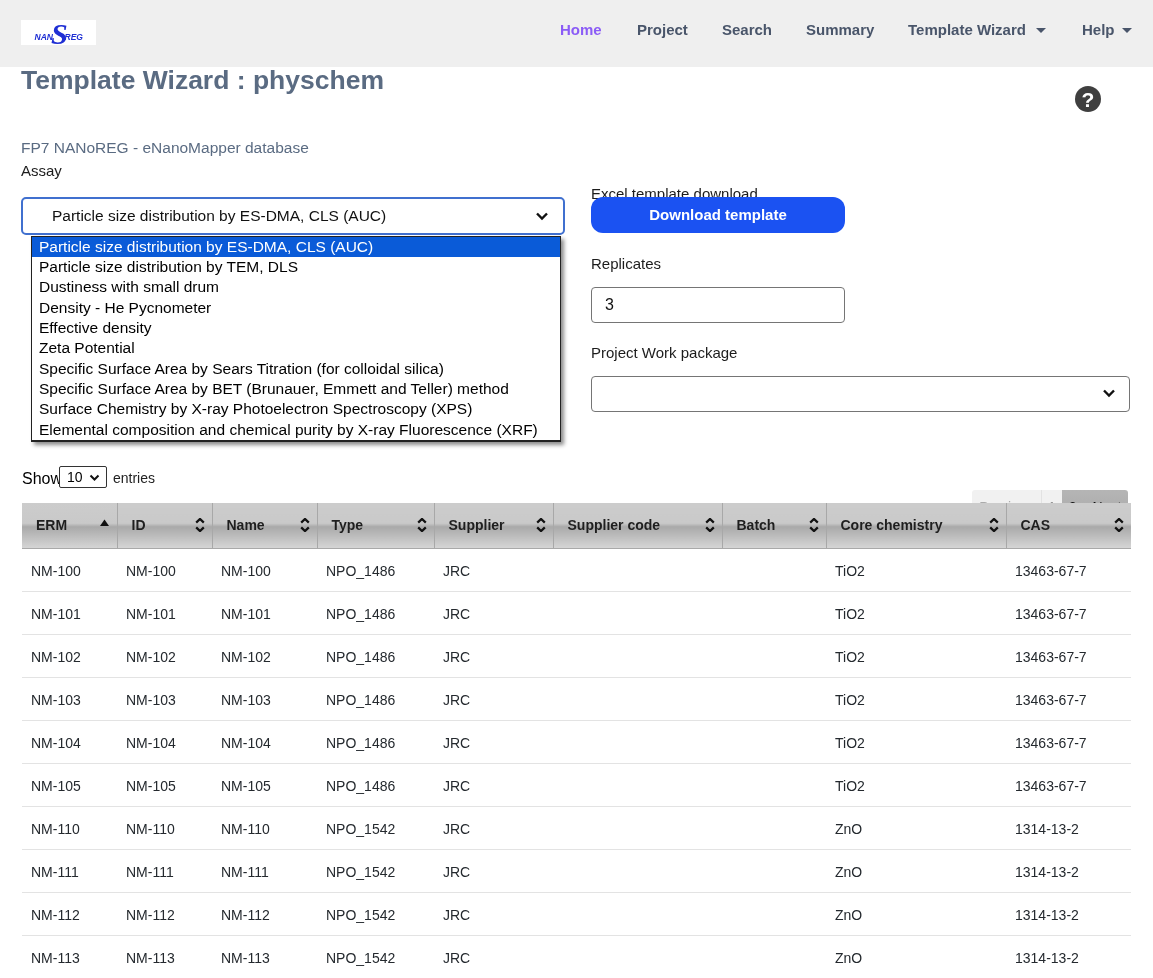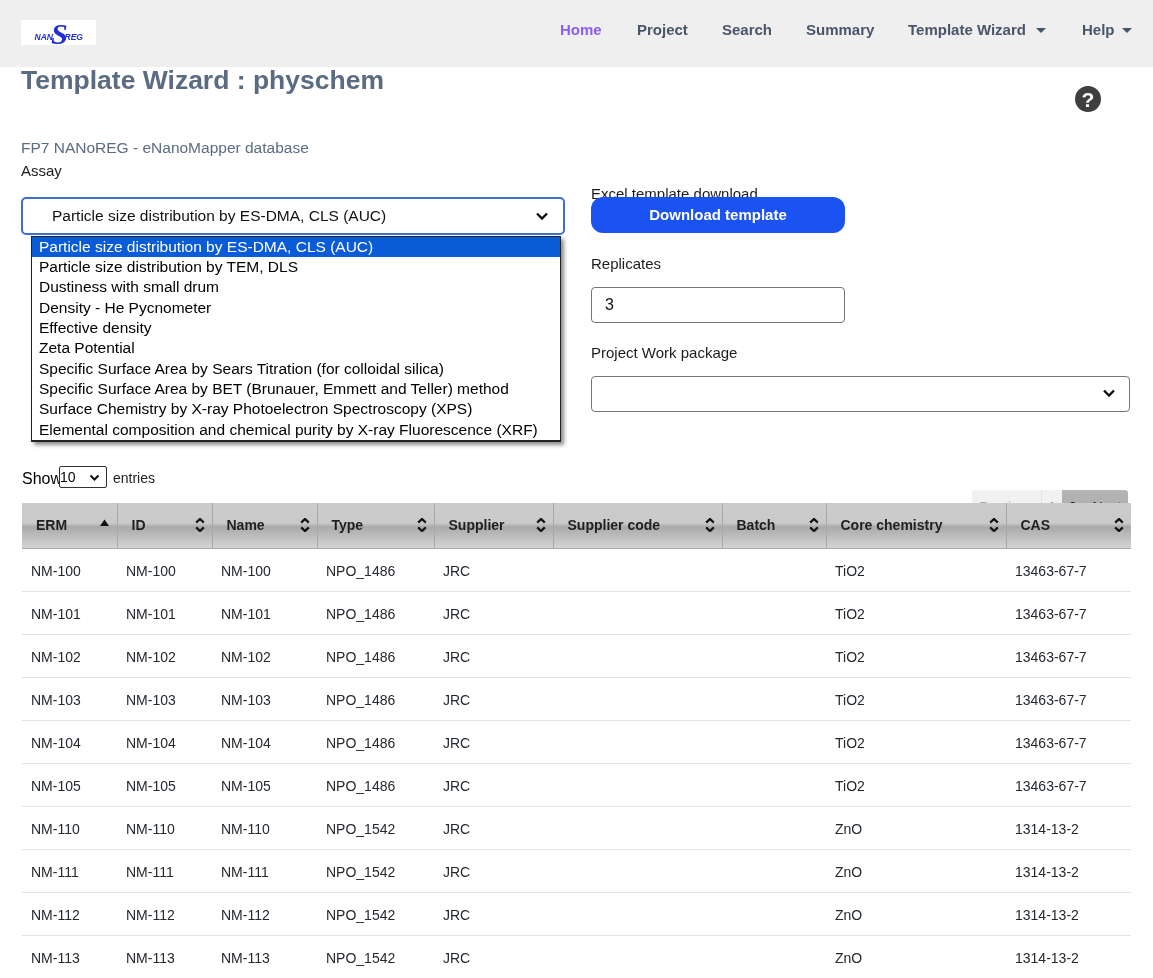--- a/index.html
+++ b/index.html
@@ -34,21 +34,21 @@
 #selpwp { left:591px; top:376px; width:539px; height:36px; border:1px solid #757575; border-radius:4px; background:#fff; }
 #selpwp .chev { position:absolute; right:13px; top:11px; }
 
 
 #dd { left:31px; top:235.5px; width:530px; background:#fff; border:1px solid #222; border-bottom-width:2px; box-shadow:3px 3px 4px rgba(0,0,0,0.45); z-index:5; }
 #dd .opt { height:20.35px; font-size:15.5px; line-height:20.35px; padding-left:7px; color:#000; white-space:nowrap; }
 #dd .opt.sel { background:#0a5bd8; color:#fff; }
 
 
 #showbar { left:22px; top:470px; font-size:16px; color:#000000; }
-#selshow { left:59px; top:466px; width:48px; height:22px; border:1px solid #333; border-radius:2px; background:#fff; font-size:14px; line-height:20px; color:#000; }
+#selshow { left:59px; top:466px; width:48px; height:22px; border:1px solid #333; border-radius:2px; background:#fff; font-size:14px; line-height:20px; padding-left:7px; color:#000; }
 #selshow .chev2 { position:absolute; right:6px; top:7px; }
 #entries { left:113px; top:470px; font-size:14px; color:#222; }
 
 
 #pag { left:972px; top:467px; height:33px; display:flex; border-radius:3px; overflow:hidden; font-size:14px;margin-top:23px; }
 #pag .pb { height:33px; display:flex; align-items:center; justify-content:center; }
 #pag .prev { width:69px; background:#f1f1f1; color:#aaaaaa; }
 #pag .p1 { width:21px; background:#f1f1f1; color:#888; border-left:1px solid #e2e2e2;}
 #pag .cur { width:66px; background:linear-gradient(180deg,#b5b5b5 0%,#b0b0b0 40%,#9c9c9c 58%,#d9d9d9 88%,#fbfbfb 100%); color:#111; }
 #pag .cur span { padding:0 8px; }

